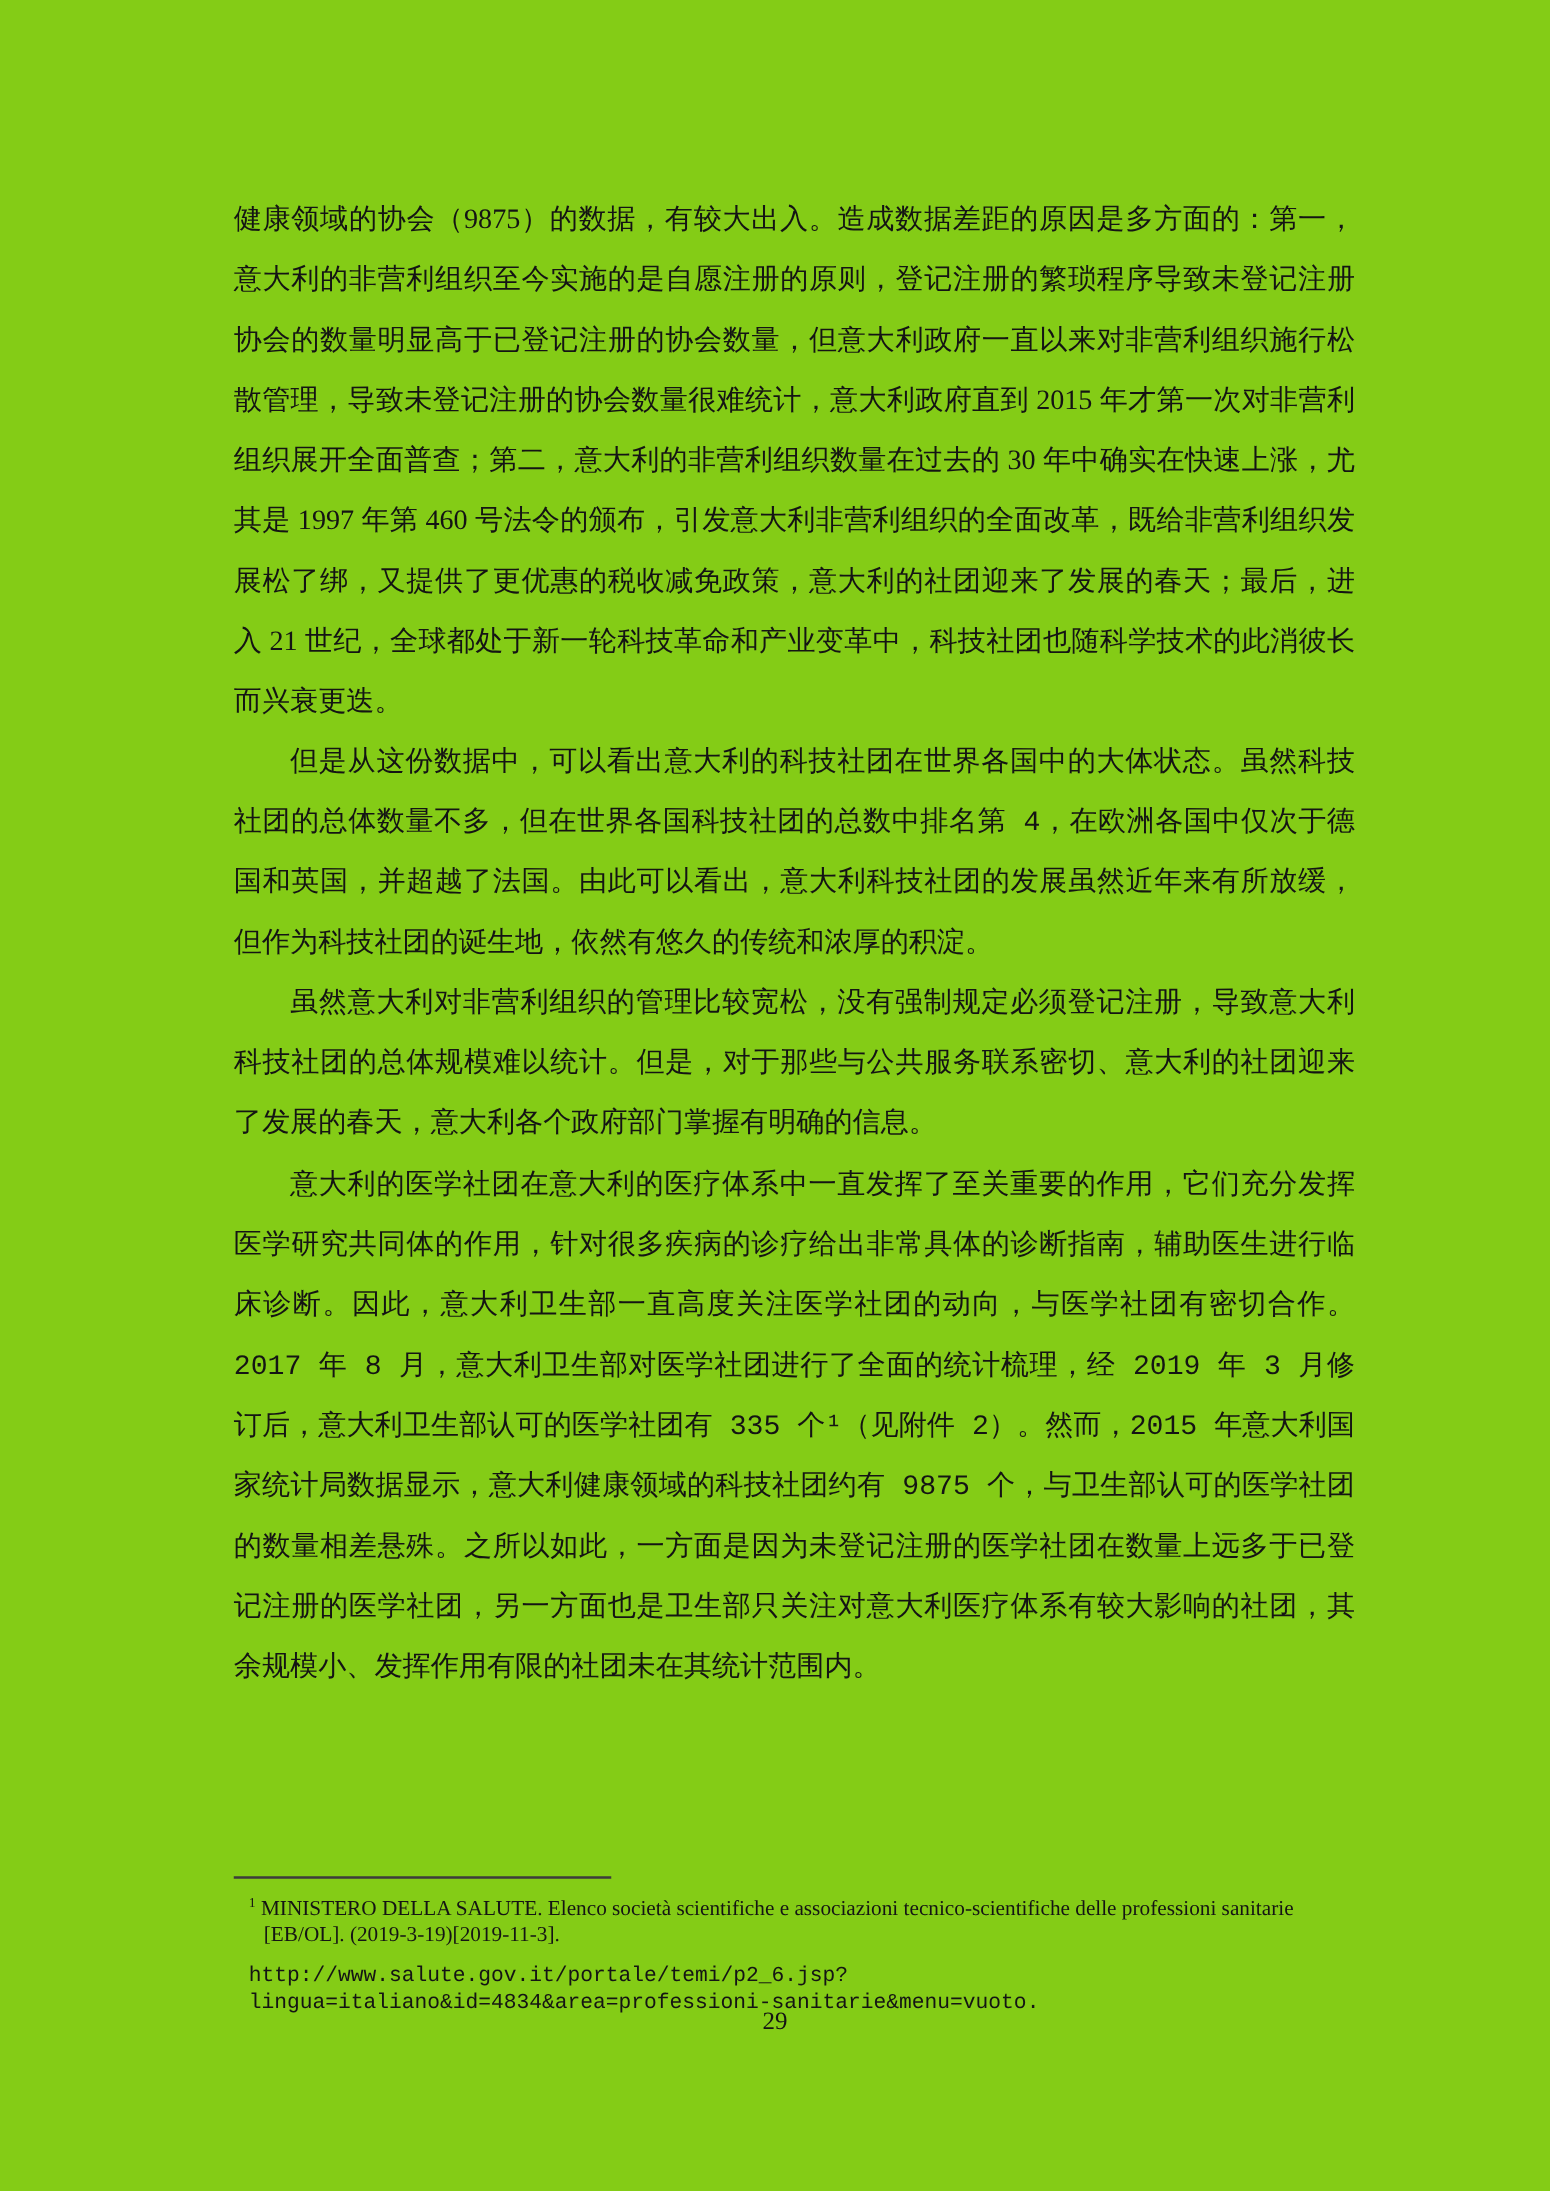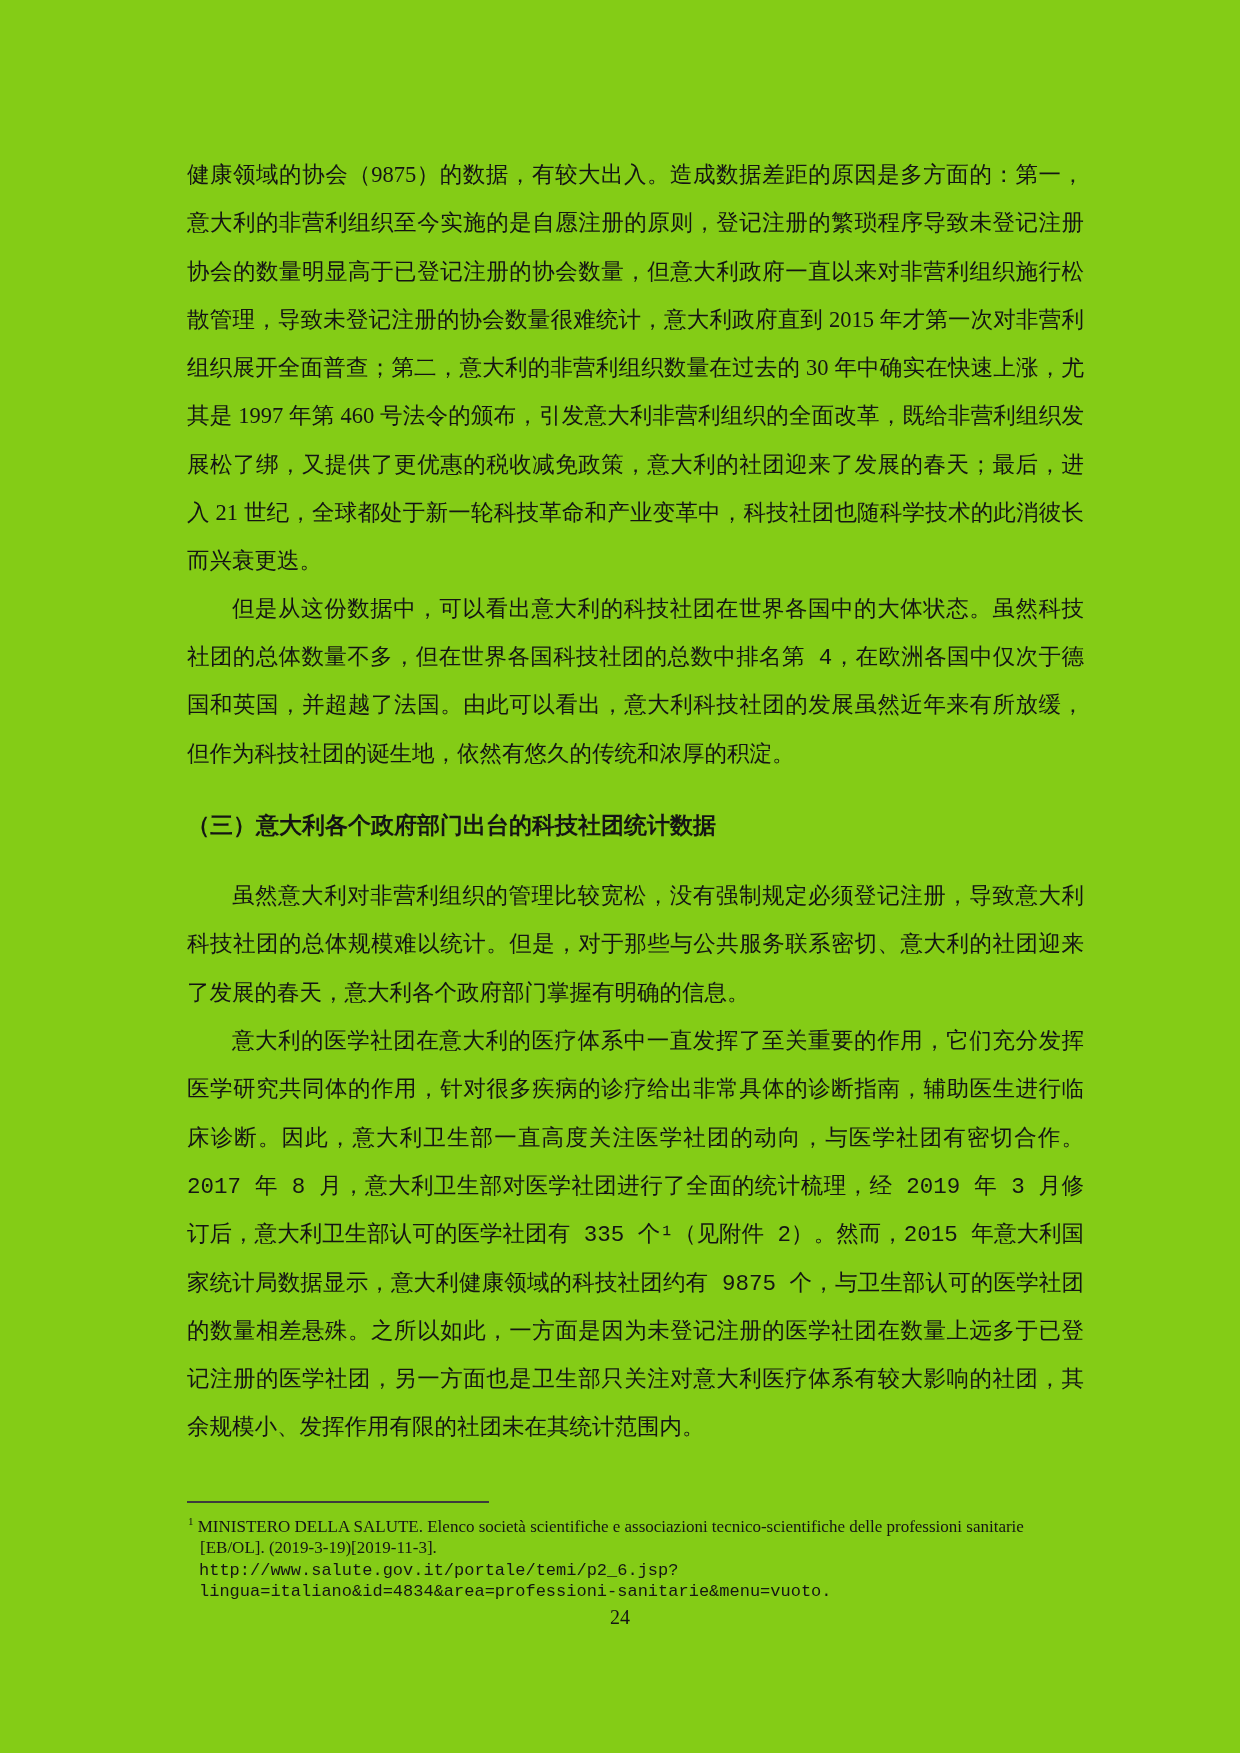--- a/index.html
+++ b/index.html
@@ -54,21 +54,21 @@
     color: #141414;
     text-align: left;
   }
   .footnote-rule {
     width: 302px;
     height: 2px;
     background: #3c3c3c;
     margin: 0 0 13px 0;
   }
   .fn-citation {
-    margin: 1px;
+    margin: 12px;
     padding-left: 12px;
     text-indent: -12px;
   }
   .fn-citation sup {
     font-size: 11px;
     line-height: 0;
   }
   .fn-url {
     margin: 0;
     padding-left: 12px;
@@ -89,26 +89,25 @@
   }
 </style>
 </head>
 <body>
 
 <div class="page">
 
   <div class="content">
     <p class="body-par">健康领域的协会（9875）的数据，有较大出入。造成数据差距的原因是多方面的：第一，意大利的非营利组织至今实施的是自愿注册的原则，登记注册的繁琐程序导致未登记注册协会的数量明显高于已登记注册的协会数量，但意大利政府一直以来对非营利组织施行松散管理，导致未登记注册的协会数量很难统计，意大利政府直到 2015 年才第一次对非营利组织展开全面普查；第二，意大利的非营利组织数量在过去的 30 年中确实在快速上涨，尤其是 1997 年第 460 号法令的颁布，引发意大利非营利组织的全面改革，既给非营利组织发展松了绑，又提供了更优惠的税收减免政策，意大利的社团迎来了发展的春天；最后，进入 21 世纪，全球都处于新一轮科技革命和产业变革中，科技社团也随科学技术的此消彼长而兴衰更迭。</p>
     <p class="body-par indent">但是从这份数据中，可以看出意大利的科技社团在世界各国中的大体状态。虽然科技社团的总体数量不多，但在世界各国科技社团的总数中排名第 4，在欧洲各国中仅次于德国和英国，并超越了法国。由此可以看出，意大利科技社团的发展虽然近年来有所放缓，但作为科技社团的诞生地，依然有悠久的传统和浓厚的积淀。</p>
-    <h3 class="section-heading">（三）意大利各个政府部门出台的科技社团统计数据</h3>
     <p class="body-par indent">虽然意大利对非营利组织的管理比较宽松，没有强制规定必须登记注册，导致意大利科技社团的总体规模难以统计。但是，对于那些与公共服务联系密切、意大利的社团迎来了发展的春天，意大利各个政府部门掌握有明确的信息。</p>
     <p class="body-par indent">意大利的医学社团在意大利的医疗体系中一直发挥了至关重要的作用，它们充分发挥医学研究共同体的作用，针对很多疾病的诊疗给出非常具体的诊断指南，辅助医生进行临床诊断。因此，意大利卫生部一直高度关注医学社团的动向，与医学社团有密切合作。2017 年 8 月，意大利卫生部对医学社团进行了全面的统计梳理，经 2019 年 3 月修订后，意大利卫生部认可的医学社团有 335 个¹（见附件 2）。然而，2015 年意大利国家统计局数据显示，意大利健康领域的科技社团约有 9875 个，与卫生部认可的医学社团的数量相差悬殊。之所以如此，一方面是因为未登记注册的医学社团在数量上远多于已登记注册的医学社团，另一方面也是卫生部只关注对意大利医疗体系有较大影响的社团，其余规模小、发挥作用有限的社团未在其统计范围内。</p>
   </div>
 
   <div class="footnote-area">
     <div class="footnote-rule"></div>
     <p class="fn-citation"><sup>1</sup> <span>MINISTERO DELLA SALUTE. Elenco società scientifiche e associazioni tecnico-scientifiche delle professioni sanitarie [EB/OL]. (2019-3-19)[2019-11-3].</span></p>
     <p class="fn-url">http://www.salute.gov.it/portale/temi/p2_6.jsp?lingua=italiano&amp;id=4834&amp;area=professioni-sanitarie&amp;menu=vuoto.</p>
   </div>
 
-  <div class="page-number">24</div>
+  <div class="page-number">29</div>
 
 </div>
 
 </body></html>

